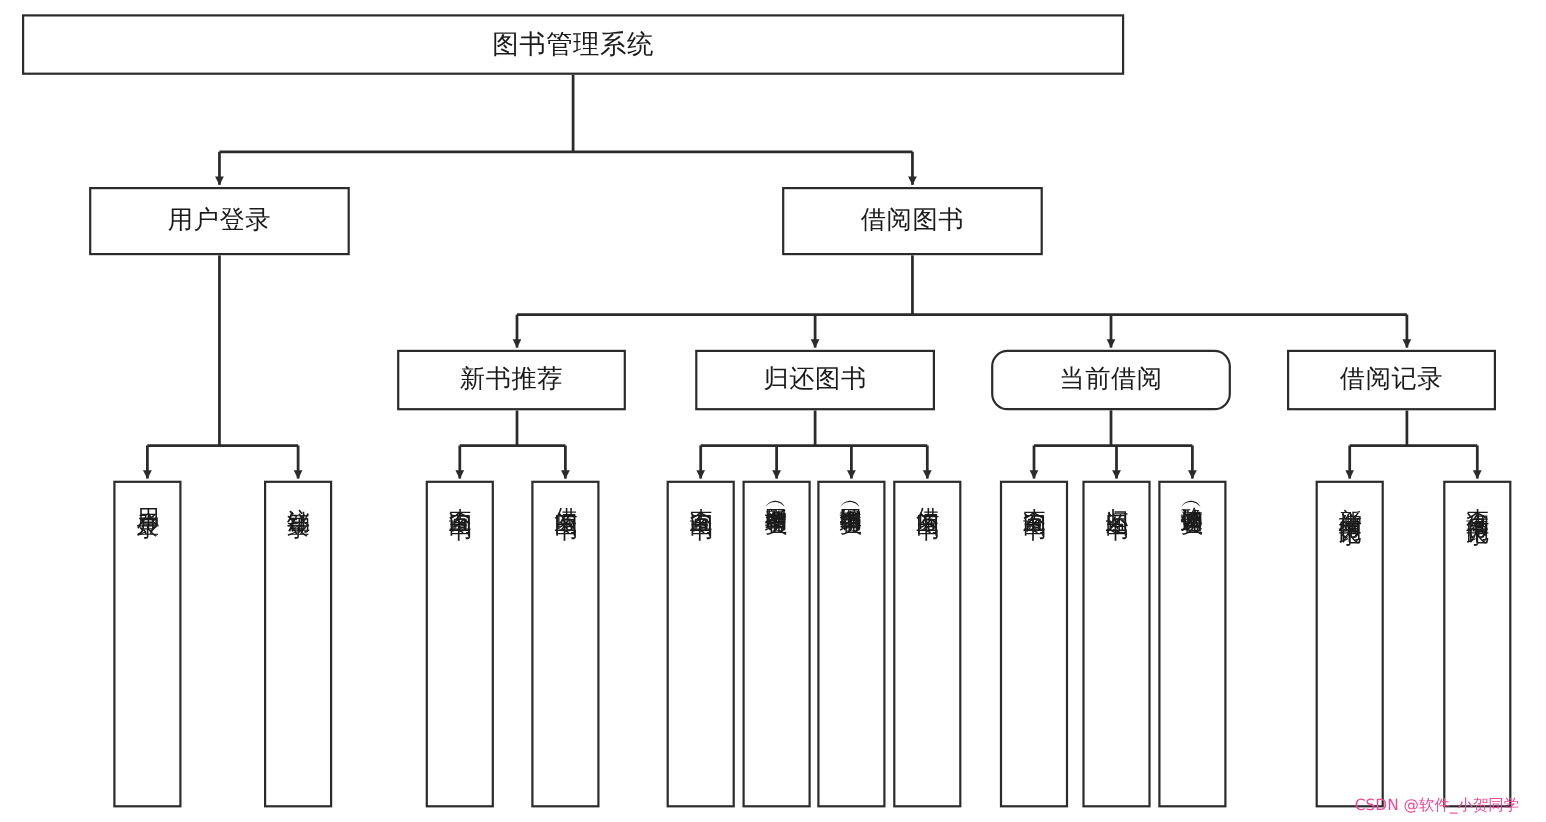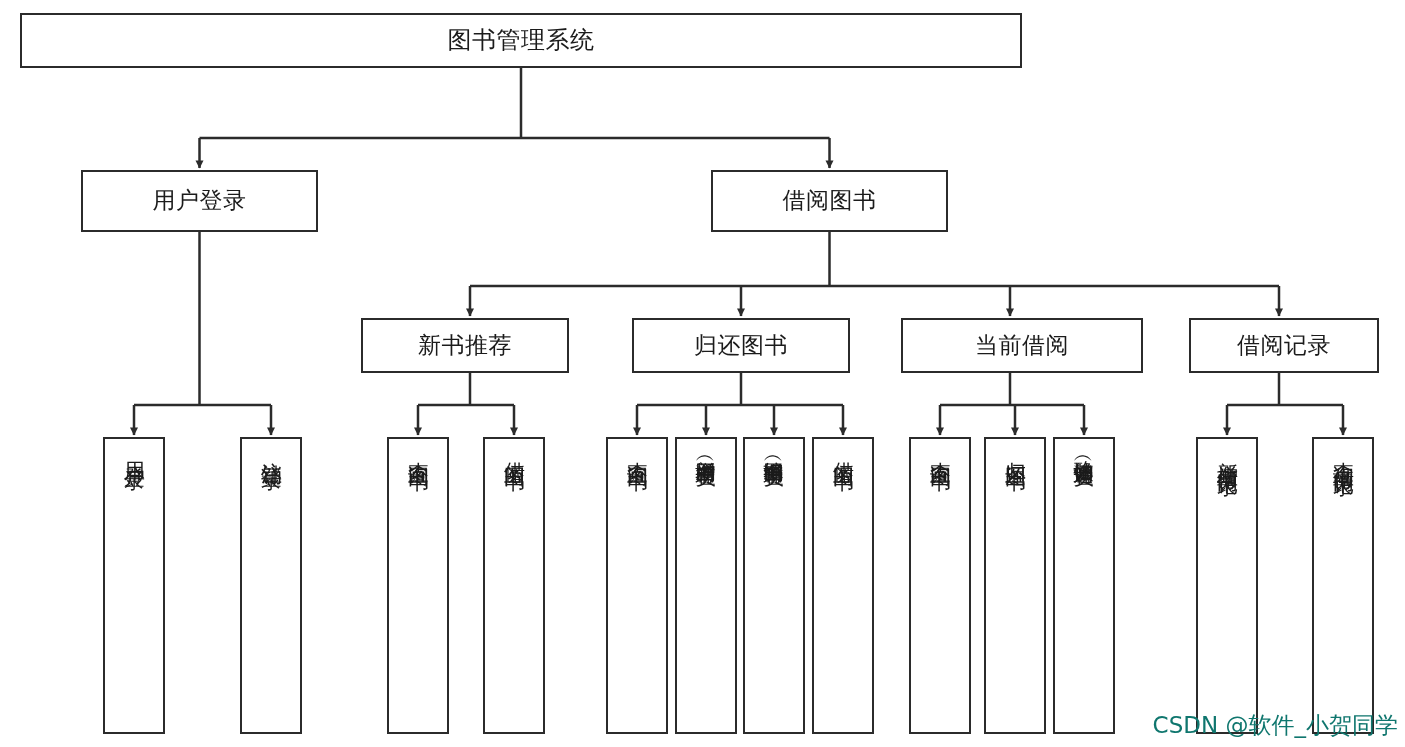--- a/index.html
+++ b/index.html
@@ -62,24 +62,24 @@
     font-size: 21px;
     letter-spacing: 3px;
     line-height: 1;
   }
   .node.vert.tall-text .node-label {
     font-size: 20px;
     letter-spacing: 1px;
   }
   #watermark {
     position: absolute;
-    right: 7px;
+    right: 24px;
     bottom: 6px;
-    font-size: 23px;
-    color: #0f766e;
+    font-size: 14px;
+    color: #ec4899;
     z-index: 5;
     user-select: none;
     white-space: nowrap;
   }
 </style>
 </head>
 <body>
 
 <div id="diagram-canvas">
 
@@ -135,24 +135,24 @@
       </div>
       <div class="node horiz" style="left: 711px; top: 170px; width: 237px; height: 62px;">
         <span class="node-label">借阅图书</span>
       </div>
       <div class="node horiz" style="left: 361px; top: 318px; width: 208px; height: 55px;">
         <span class="node-label">新书推荐</span>
       </div>
       <div class="node horiz" style="left: 632px; top: 318px; width: 218px; height: 55px;">
         <span class="node-label">归还图书</span>
       </div>
-      <div class="node horiz" style="left: 901px; top: 318px; width: 242px; height: 55px;">
+      <div class="node horiz" style="left: 901px; top: 318px; width: 218px; height: 55px; border-radius: 15px;">
         <span class="node-label">当前借阅</span>
       </div>
-      <div class="node horiz" style="left: 1170px; top: 318px; width: 190px; height: 55px; margin-left: 19px;">
+      <div class="node horiz" style="left: 1170px; top: 318px; width: 190px; height: 55px;">
         <span class="node-label">借阅记录</span>
       </div>
       <div class="node vert" style="left: 103px; top: 437px; width: 62px; height: 297px;">
         <span class="node-label">用户登录</span>
       </div>
       <div class="node vert" style="left: 240px; top: 437px; width: 62px; height: 297px;">
         <span class="node-label">注销登录</span>
       </div>
       <div class="node vert" style="left: 387px; top: 437px; width: 62px; height: 297px;">
         <span class="node-label">查询图书</span>

